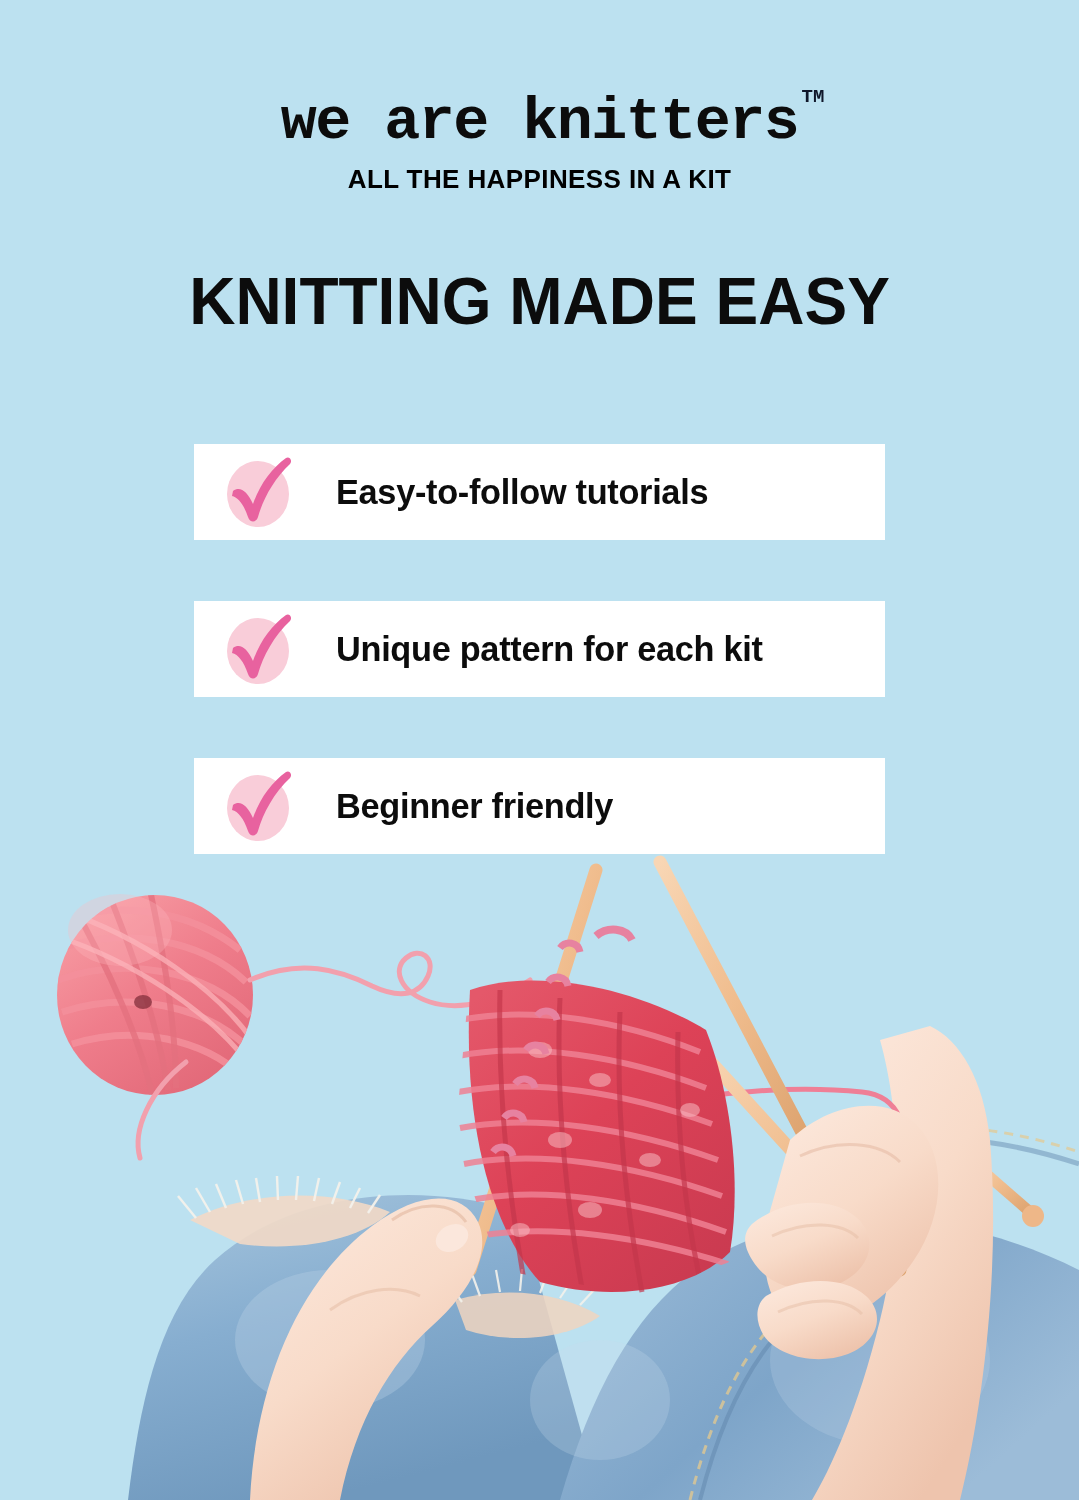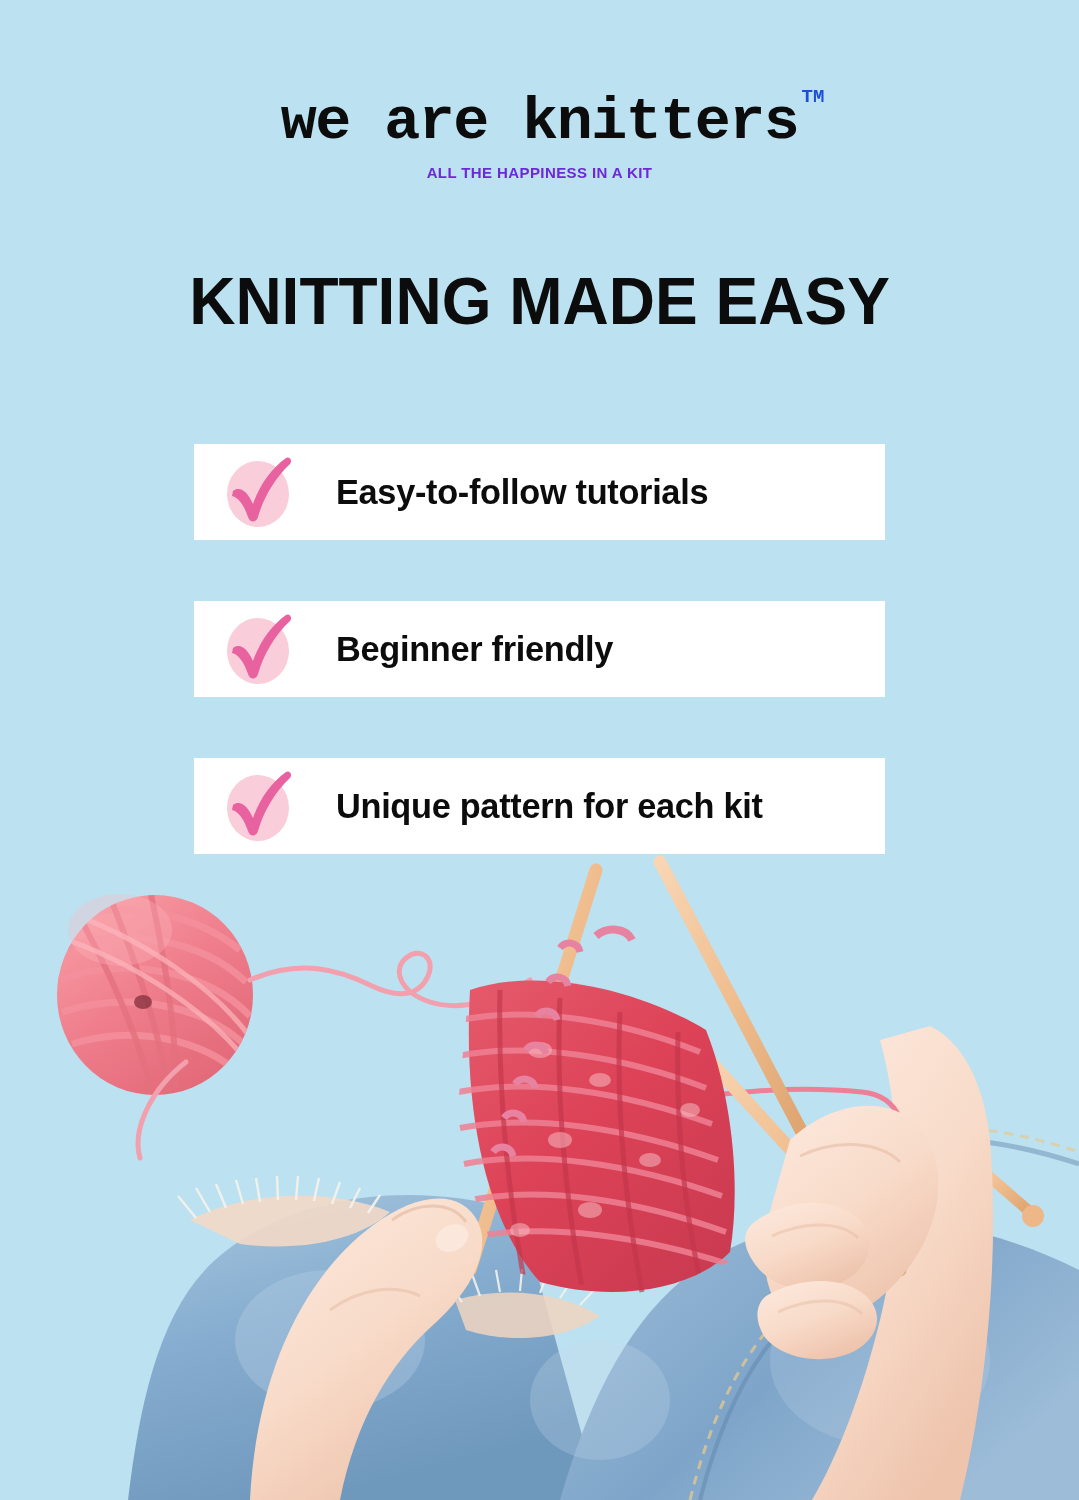--- a/index.html
+++ b/index.html
@@ -33,28 +33,28 @@
     line-height: 1;
     color: #0c0c0c;
   }
   .brand-tm {
     position: absolute;
     top: -4px;
     right: -26px;
     font-size: 19px;
     font-weight: bold;
     letter-spacing: 0;
-    color: #1d4ed8;
+    color: #0f172a;
   }
   .brand-tagline {
     margin-top: 12px;
-    font-size: 15px;
+    font-size: 26px;
     font-weight: bold;
     letter-spacing: 0.4px;
-    color: #6d28d9;
+    color: #000000;
   }
 
   
   .headline {
     position: absolute;
     top: 268px;
     left: 0;
     width: 1079px;
     text-align: center;
     font-size: 66px;
@@ -144,31 +144,31 @@
     <div class="card-label">Easy-to-follow tutorials</div>
   </div>
 
   <div class="card">
     <div class="card-check">
       <svg viewBox="0 0 78 78" aria-hidden="true">
         <ellipse cx="38" cy="41" rx="31" ry="33" fill="#f9cdd9"></ellipse>
         <path d="M13 38 C20 33, 27 38, 33 51 C40 31, 52 15, 66 5 C69 3, 73 7, 70 11 C54 26, 43 46, 38 64 C36 70, 30 70, 28 64 C24 52, 18 44, 12 43 Z" fill="#e8629f"></path>
       </svg>
     </div>
-    <div class="card-label">Beginner friendly</div>
+    <div class="card-label">Unique pattern for each kit</div>
   </div>
 
   <div class="card">
     <div class="card-check">
       <svg viewBox="0 0 78 78" aria-hidden="true">
         <ellipse cx="38" cy="41" rx="31" ry="33" fill="#f9cdd9"></ellipse>
         <path d="M13 38 C20 33, 27 38, 33 51 C40 31, 52 15, 66 5 C69 3, 73 7, 70 11 C54 26, 43 46, 38 64 C36 70, 30 70, 28 64 C24 52, 18 44, 12 43 Z" fill="#e8629f"></path>
       </svg>
     </div>
-    <div class="card-label">Unique pattern for each kit</div>
+    <div class="card-label">Beginner friendly</div>
   </div>
 
 </div>
 
 <div class="photo">
   <svg viewBox="0 0 1079 660" aria-hidden="true">
     <defs>
       <linearGradient id="denimG" x1="0" y1="0" x2="0.4" y2="1">
         <stop offset="0%" stop-color="#a7c6de"></stop>
         <stop offset="45%" stop-color="#87aed0"></stop>

